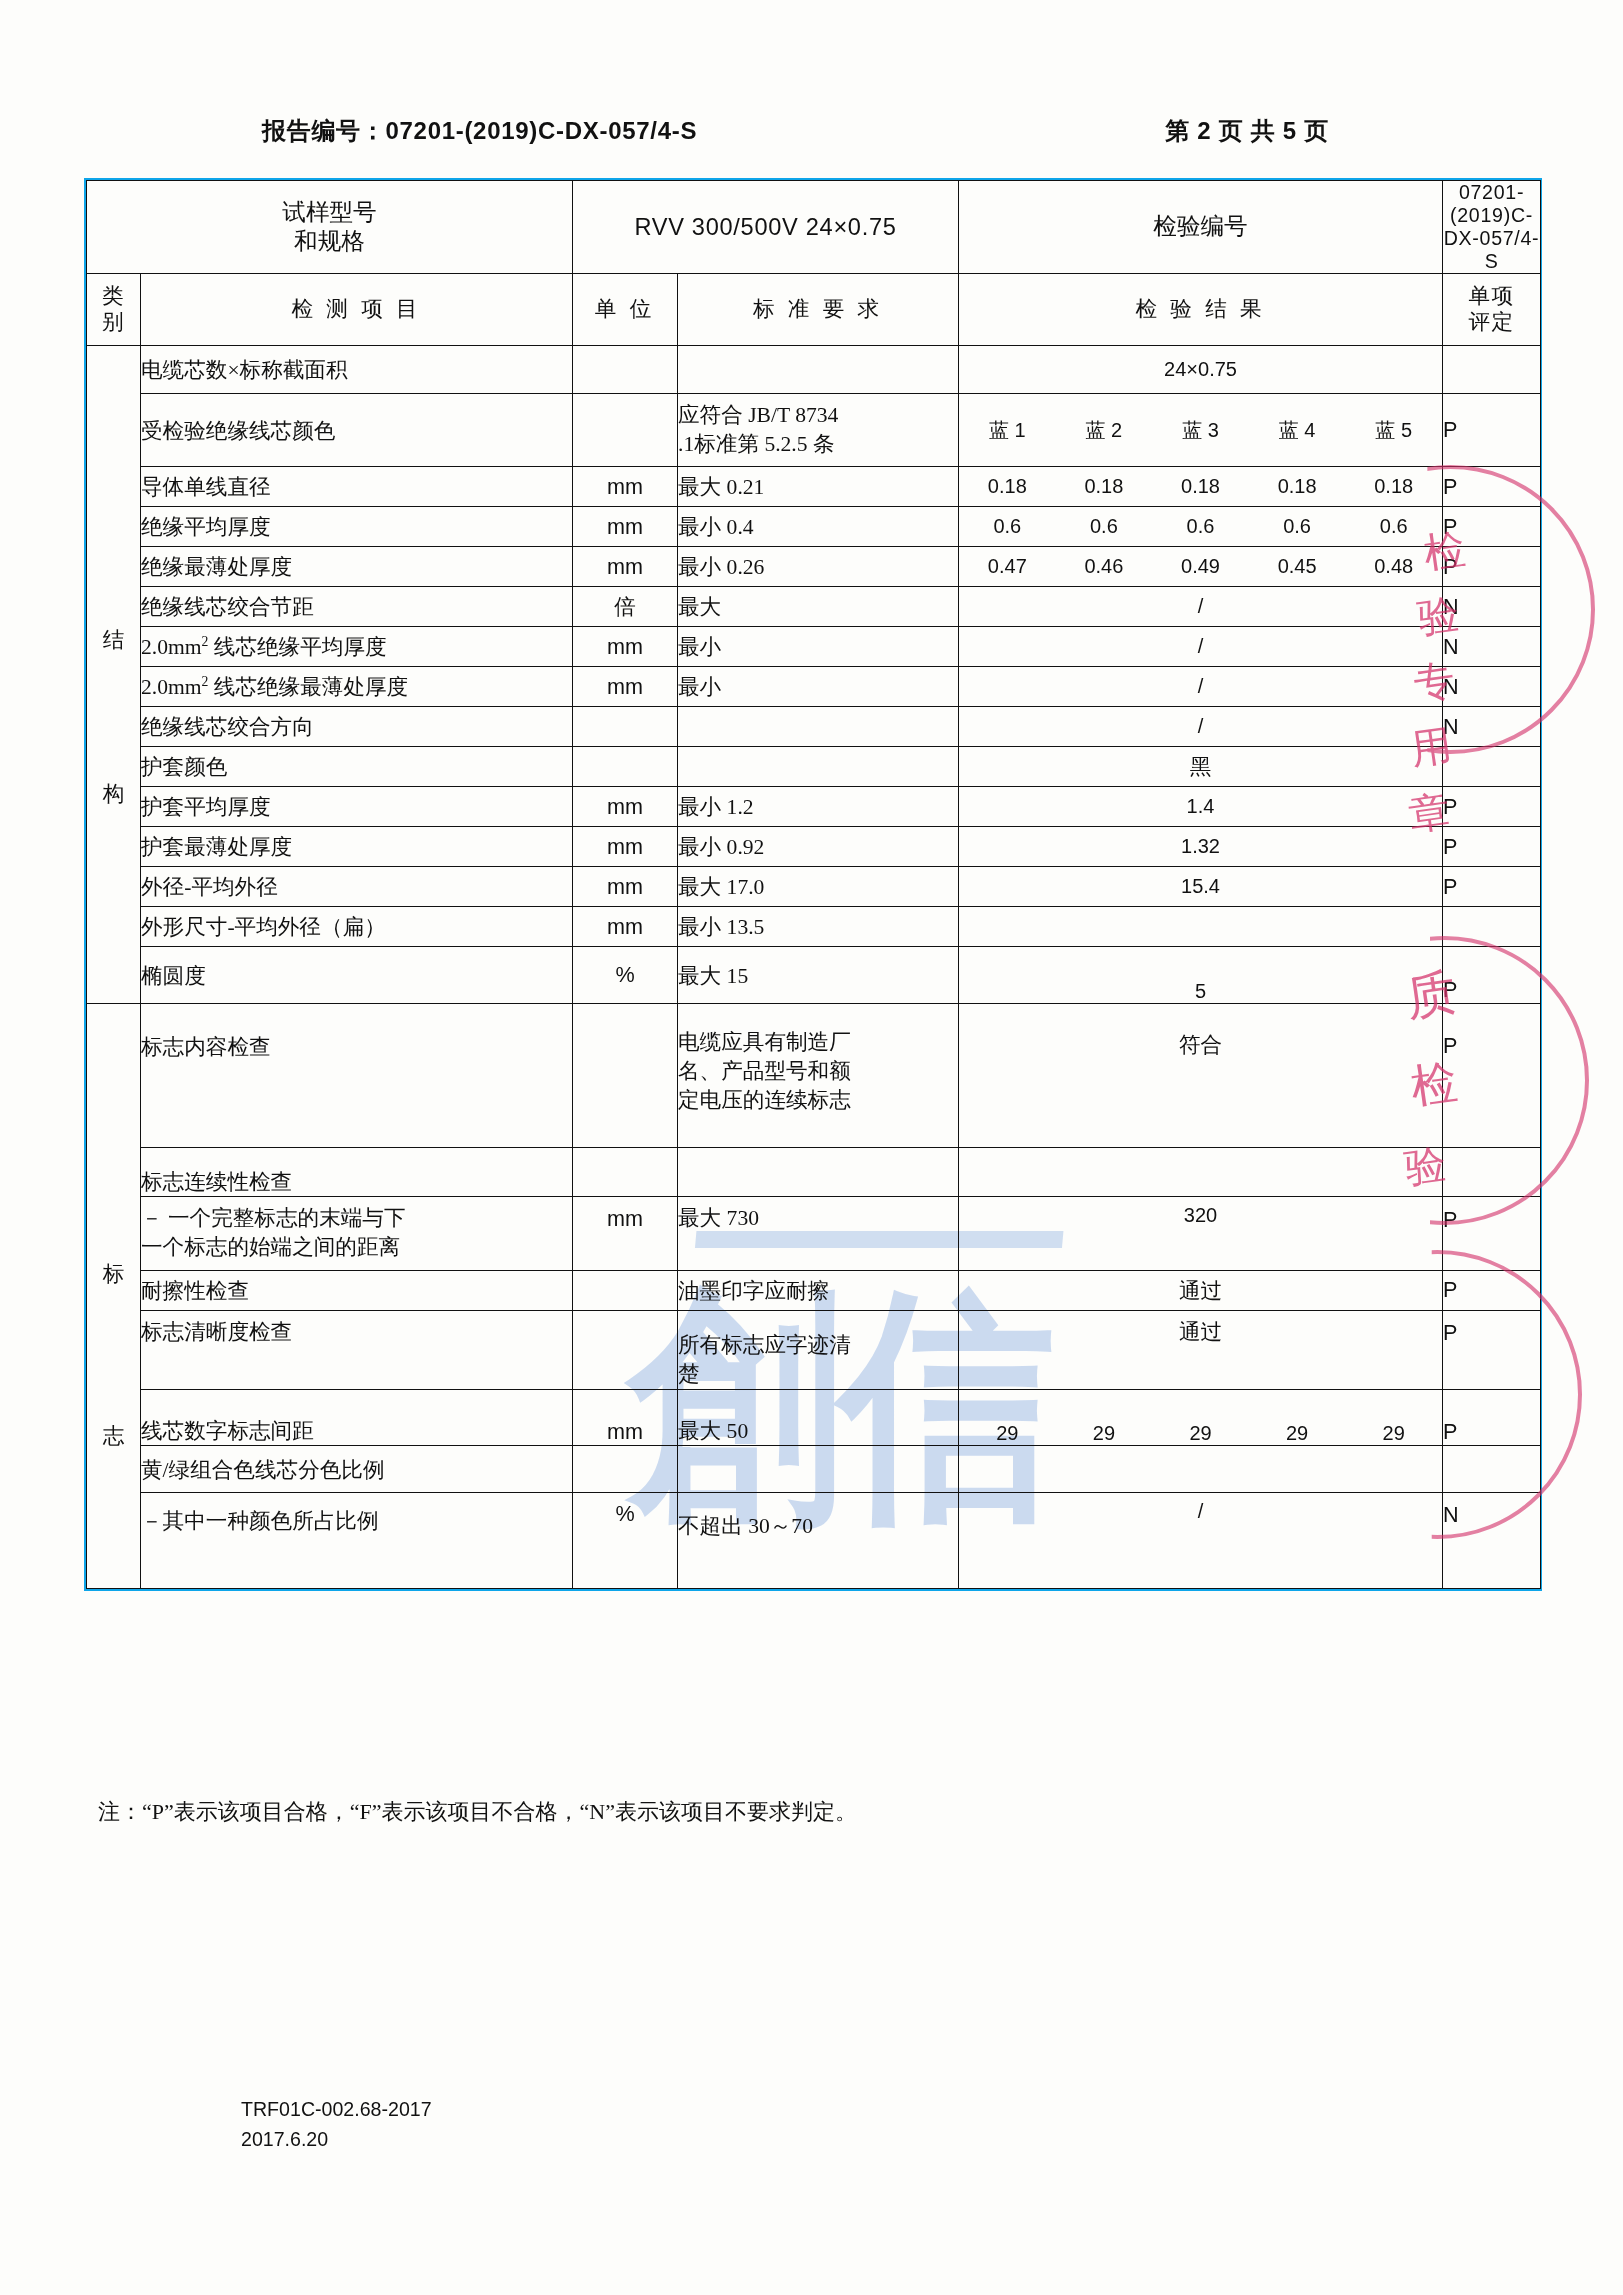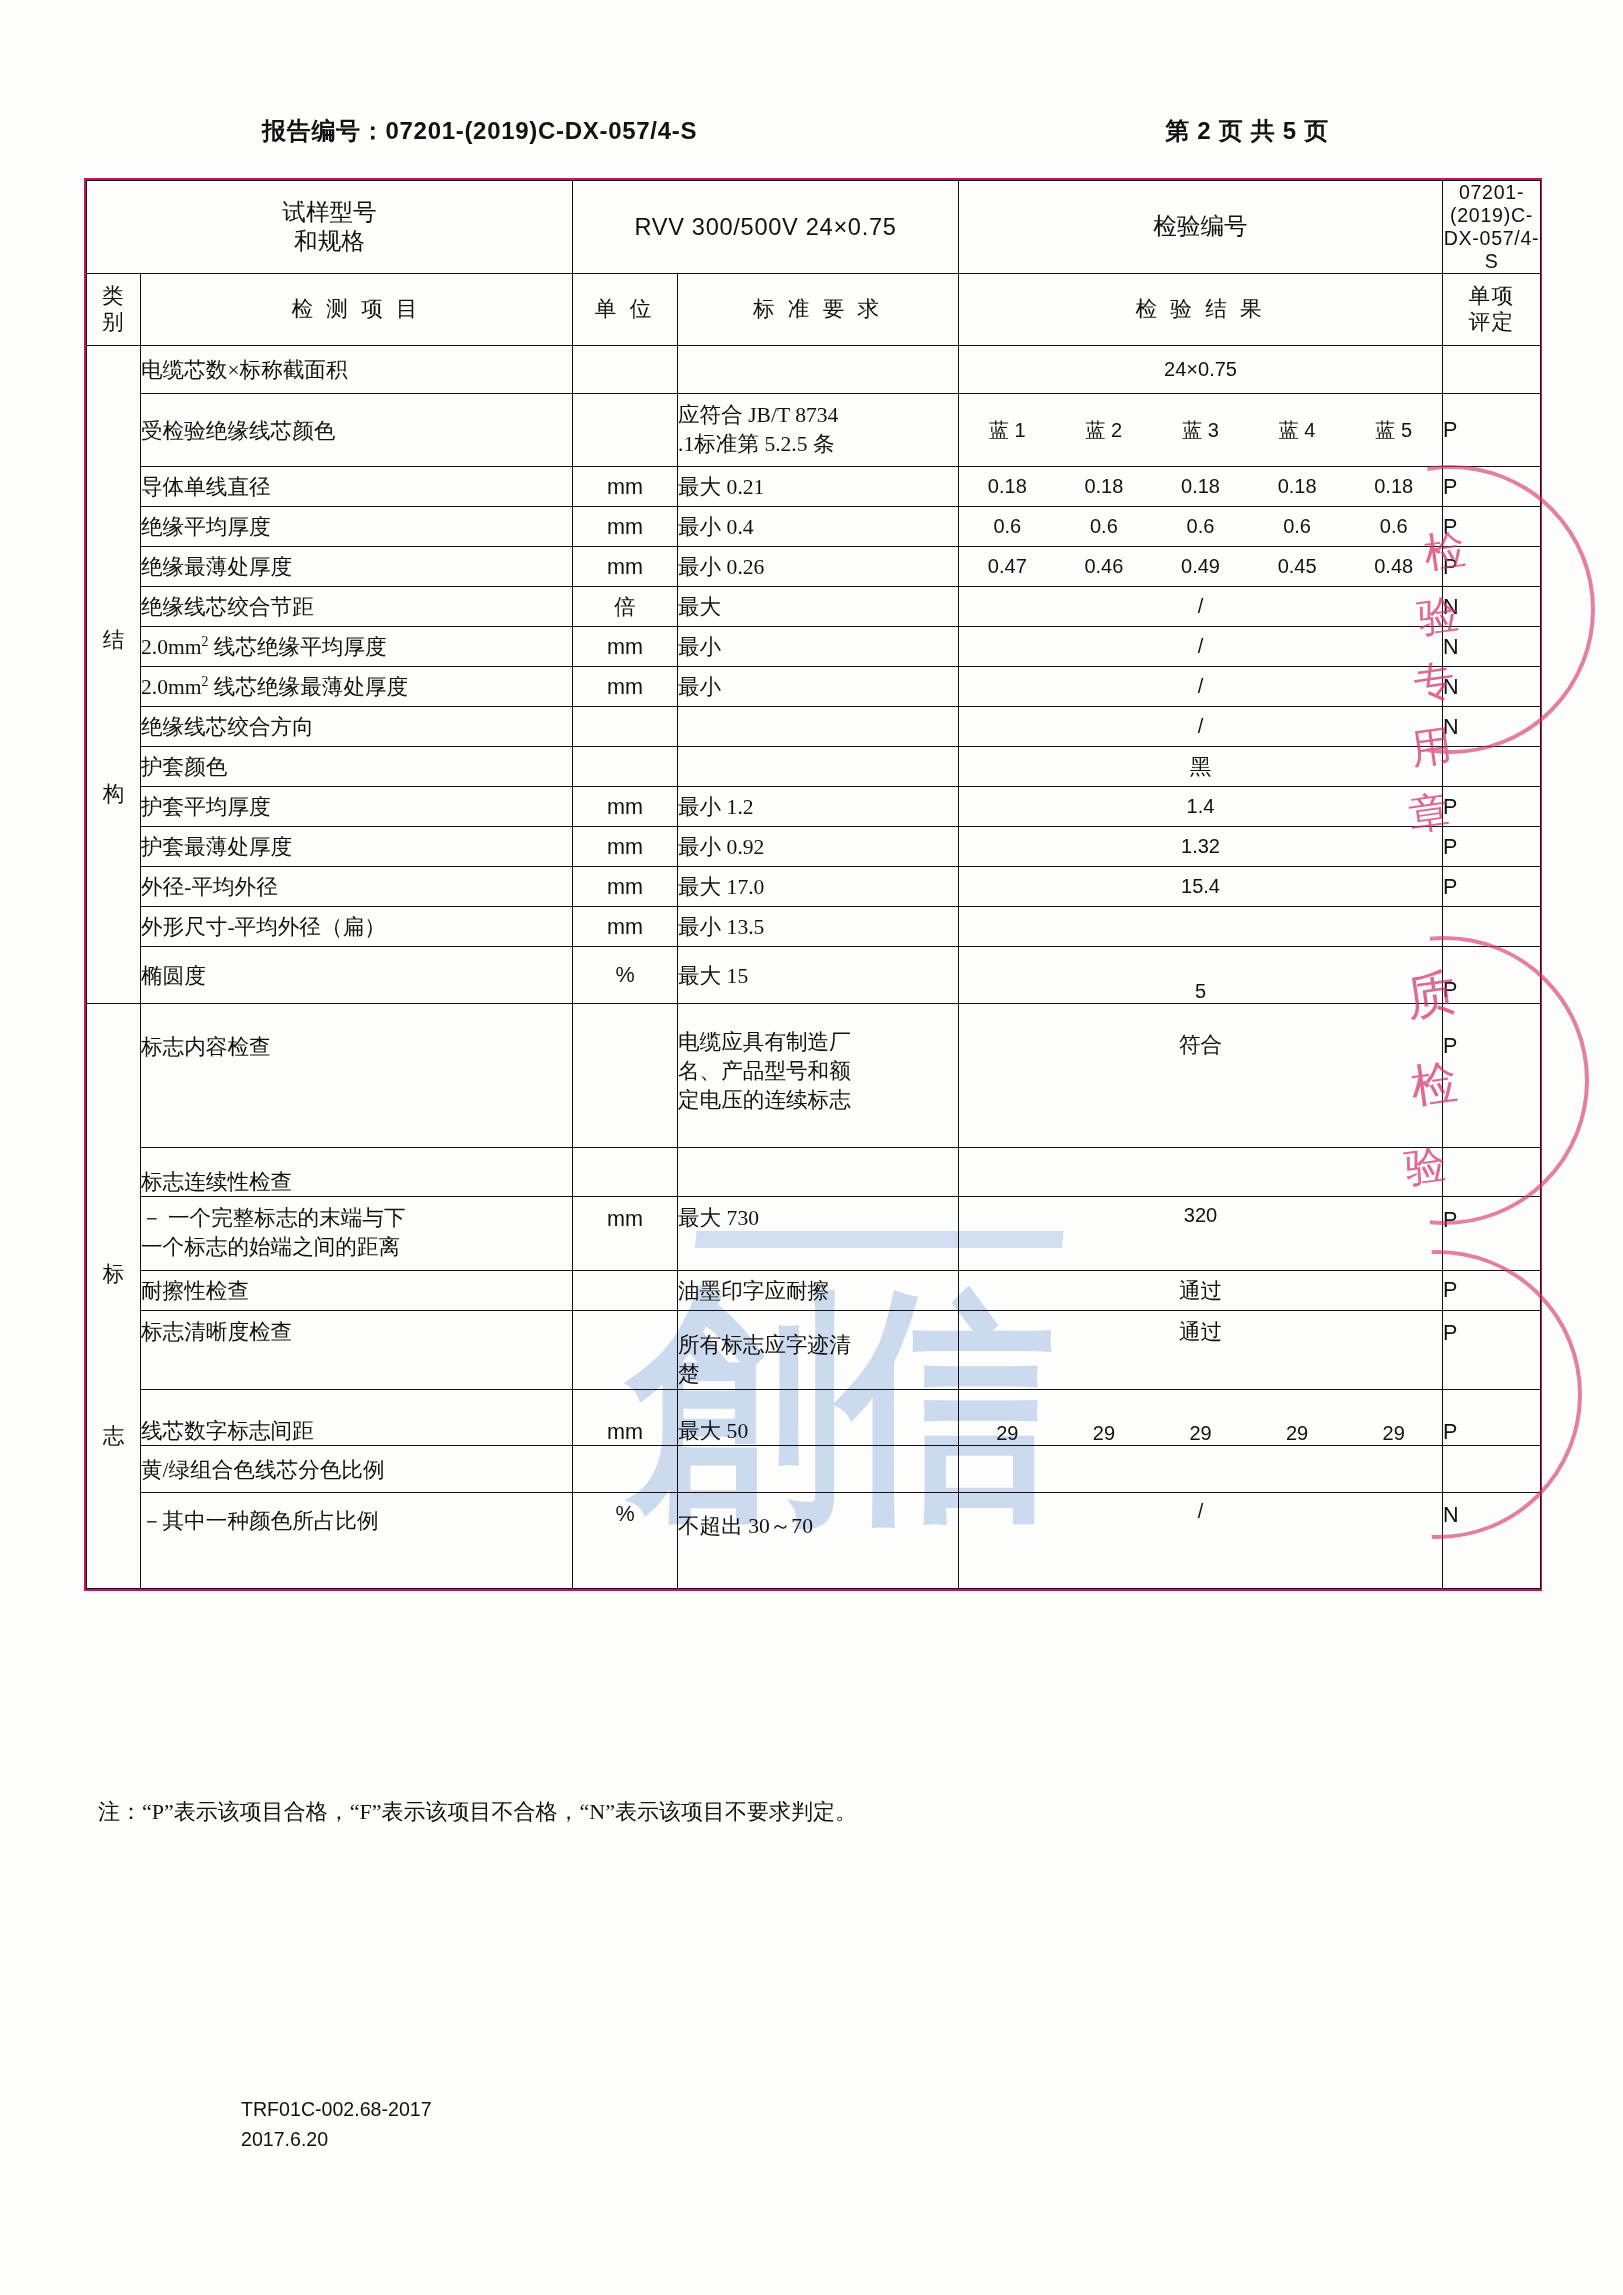--- a/index.html
+++ b/index.html
@@ -37,21 +37,21 @@
     gap: 44px;
   }
   .header .report-no { font-weight: 600; }
   .header .page-no { font-weight: 600; margin-right: 59px;}
   
   .table-wrap {
     position: absolute;
     left: 84px;
     top: 178px;
     width: 1458px;
-    border: 2px solid #be185d;
+    border: 2px solid #0ea5e9;
     box-sizing: border-box;
   }
   table.main {
     width: 100%;
     border-collapse: collapse;
     table-layout: fixed;
   }
   table.main td {
     border: 1.3px solid #111;
     padding: 0;

